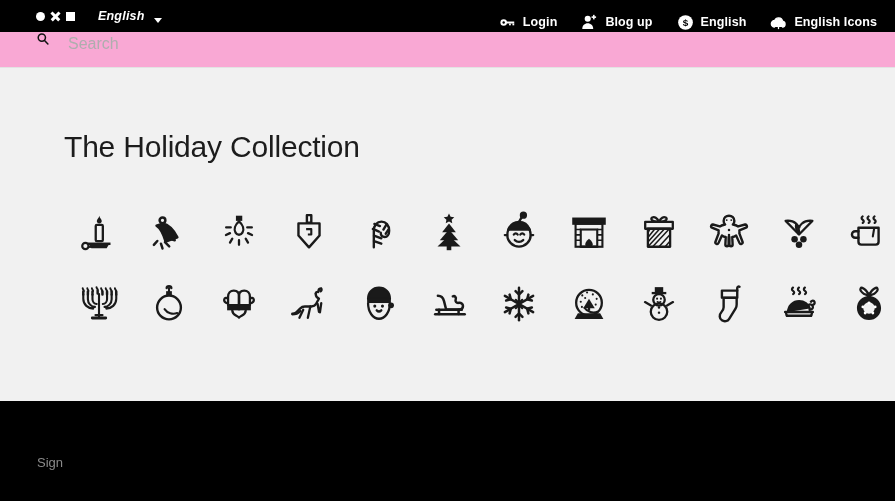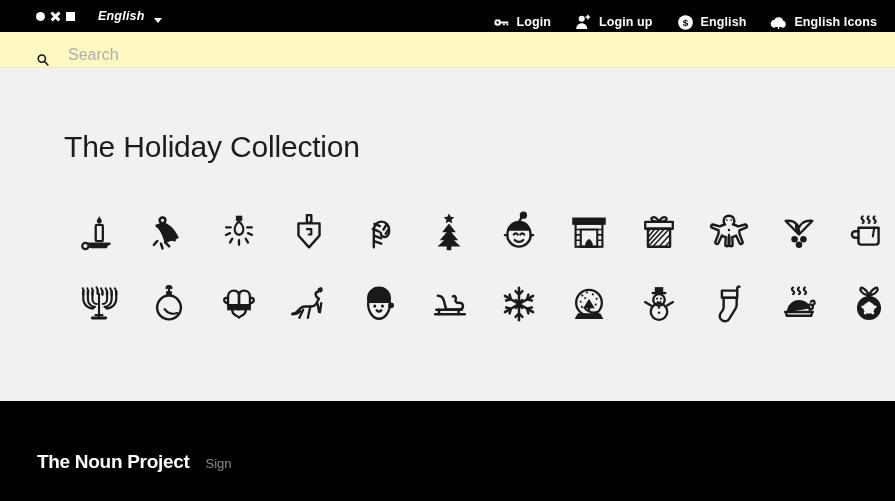--- a/index.html
+++ b/index.html
@@ -50,22 +50,22 @@
   .nav-item {
     display: flex; align-items: center; gap: 7px;
     cursor: pointer; color: #fff;
   }
   .nav-item span.lbl { font-size: 12.5px; font-weight: bold; letter-spacing: .1px; white-space: nowrap; }
   .nav-ico { width: 17px; height: 17px; display: block; flex: none; }
   .nav-ico svg { width: 17px; height: 17px; display: block; fill: #fff; }
 
   
   .searchbar {
-    height: 36px; background: #fef9c3;
-    display: flex; align-items: flex-end;
+    height: 36px; background: #f9a8d4;
+    display: flex; align-items: flex-start;
     border-bottom: 1px solid #e3e3e3;
   }
   .search-ico { margin-left: 36px; width: 14px; height: 14px; display: block; flex: none; }
   .search-ico svg { width: 14px; height: 14px; display: block; }
   .search-input {
     border: 0; outline: 0; background: transparent;
     margin-left: 18px; font-size: 16px; color: #333;
     font-family: "Liberation Sans", sans-serif;
     width: 420px; height: 24px;
   }
@@ -135,21 +135,21 @@
 
       <div class="nav-item">
         <span class="nav-ico">
           <svg viewBox="0 0 24 24">
               <circle cx="9.5" cy="6.6" r="4.3"></circle>
               <path d="M1.8 21c0-4.6 3.5-7.8 7.7-7.8s7.7 3.2 7.7 7.8z"></path>
               <rect x="17" y="1.2" width="2.2" height="6.4"></rect>
               <rect x="14.9" y="3.3" width="6.4" height="2.2"></rect>
             </svg>
         </span>
-        <span class="lbl">Login up</span>
+        <span class="lbl">Blog up</span>
       </div>
 
       <div class="nav-item">
         <span class="nav-ico">
           <svg viewBox="0 0 24 24">
               <circle cx="12" cy="12" r="10.4"></circle>
               <text x="12" y="17.2" font-family="Liberation Sans, sans-serif" font-size="14" font-weight="bold" text-anchor="middle" fill="#000">$</text>
             </svg>
         </span>
         <span class="lbl">English</span>
@@ -498,18 +498,17 @@
               </g>
             </svg>
         </span>
       </div>
 
     </div>
   </div>
 
   <div class="footer">
     <div class="footer-inner">
-      <span class="footer-brand">The Noun Project</span>
       <span class="footer-link">Sign</span>
     </div>
   </div>
 
 </div>
 
 </body></html>

